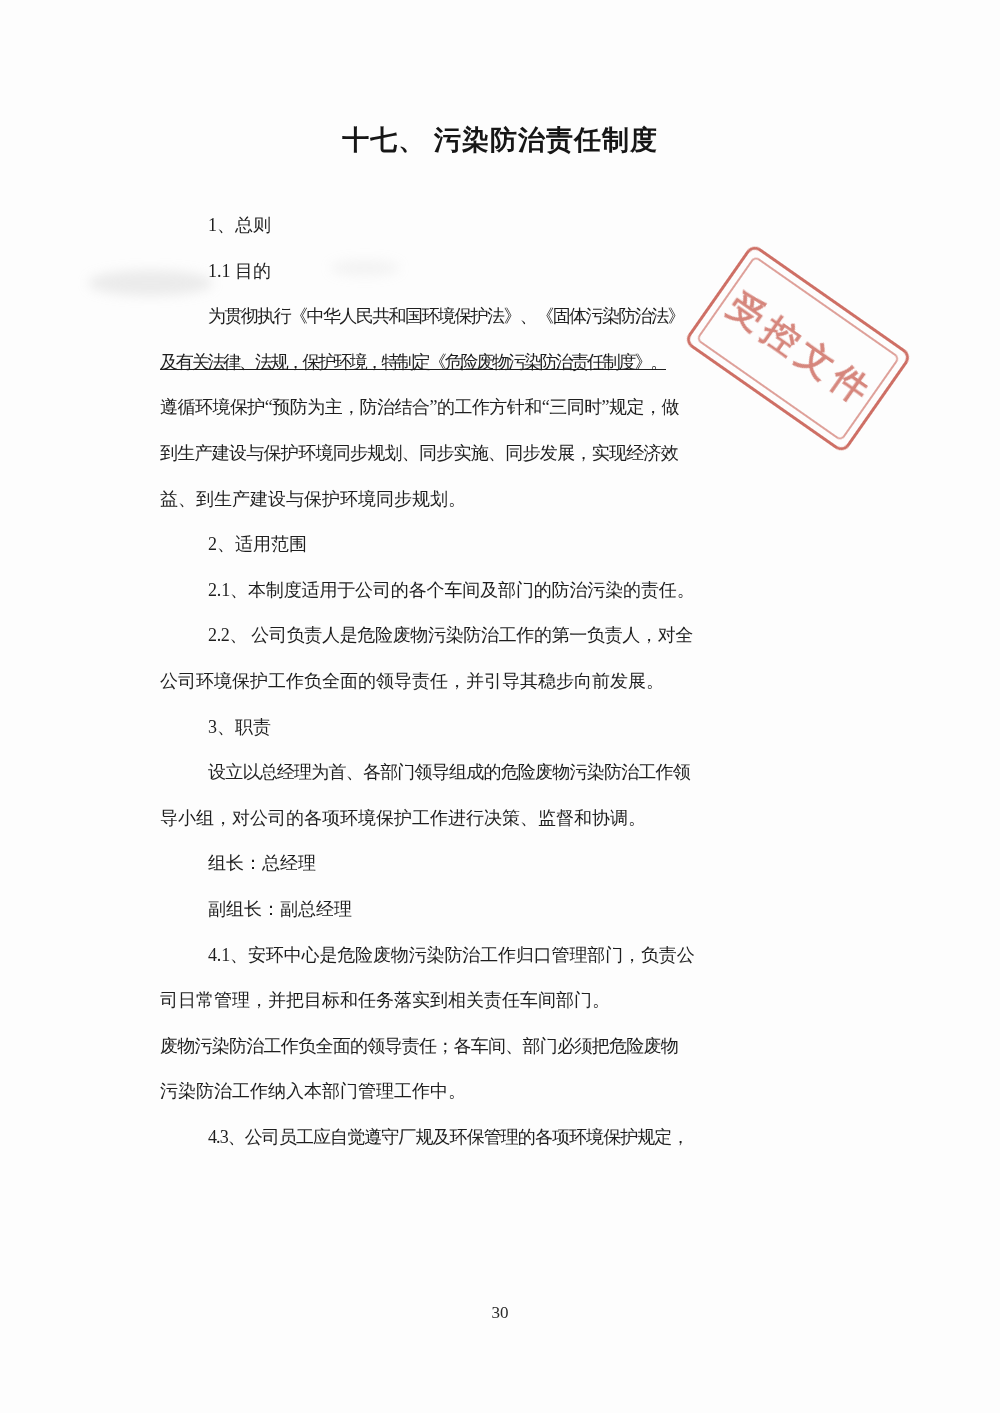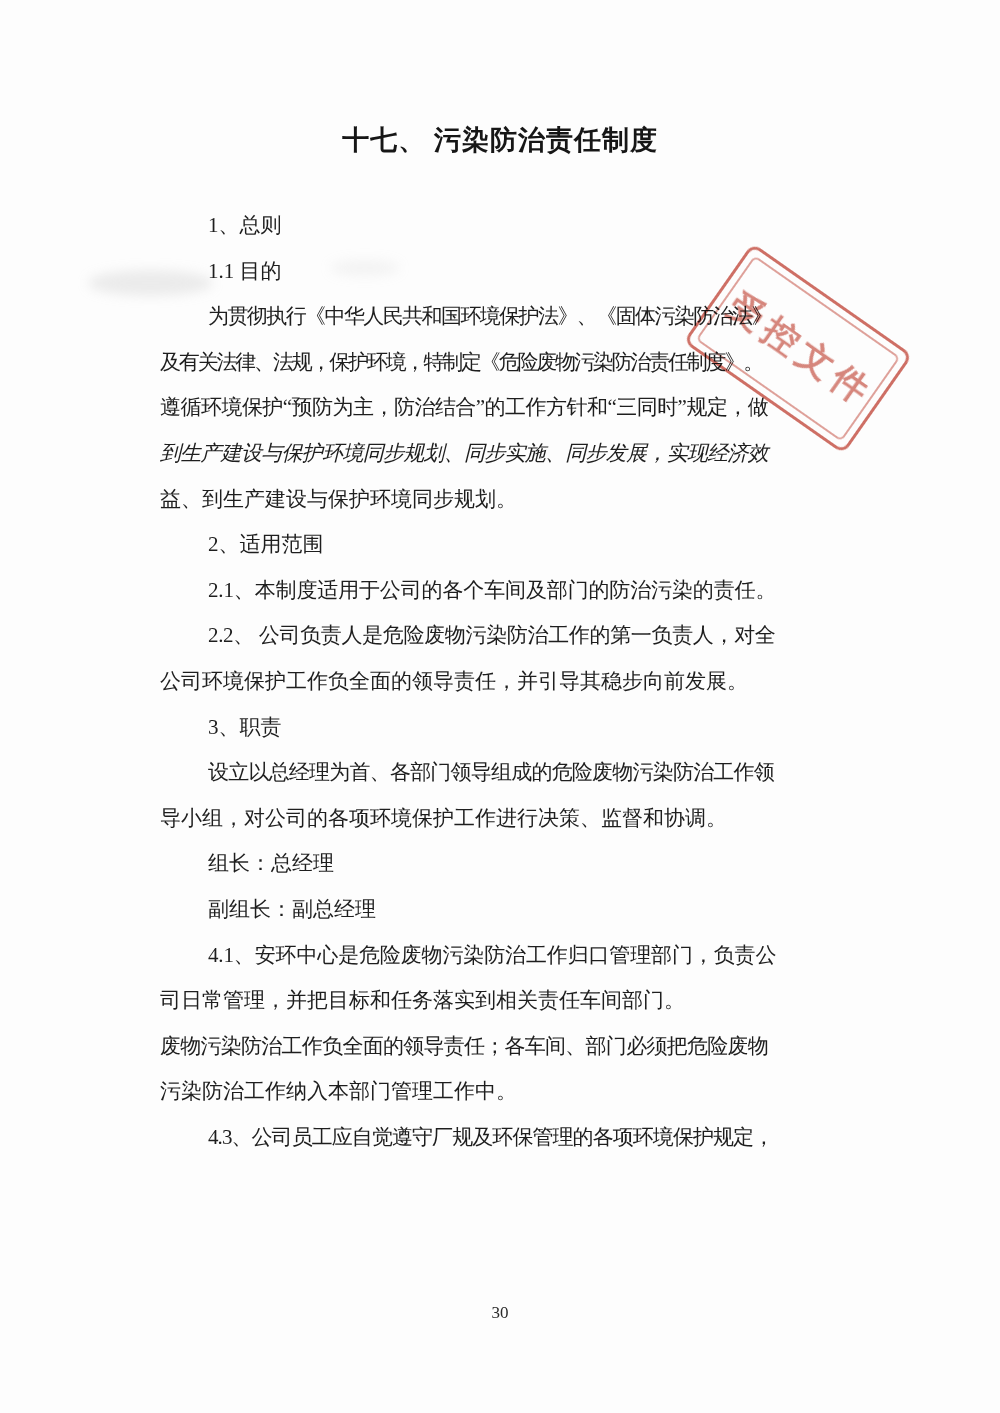--- a/index.html
+++ b/index.html
@@ -25,21 +25,21 @@
     font-size: 27px;
     font-weight: bold;
     letter-spacing: 1px;
     color: #161616;
   }
   .doc-body {
     position: absolute;
     top: 203px;
     left: 160px;
     width: 698px;
-    font-size: 21px;
+    font-size: 18px;
   }
   .line {
     height: 45.6px;
     line-height: 45.6px;
     white-space: nowrap;
   }
   .line.indent {
     padding-left: 48px;
   }
   .line > span {
@@ -114,23 +114,23 @@
 
   <div class="smudge smudge-1"></div>
   <div class="smudge smudge-2"></div>
 
   <div class="doc-title">十七、 污染防治责任制度</div>
 
   <div class="doc-body">
       <div class="line indent"><span>1、总则</span></div>
       <div class="line indent"><span>1.1 目的</span></div>
       <div class="line indent"><span style="letter-spacing: -1.58621px;">为贯彻执行《中华人民共和国环境保护法》、《固体污染防治法》</span></div>
-      <div class="line"><span style="letter-spacing: -2.1875px;">及有关法律、法规，保护环境，特制定《危险废物污染防治责任制度》。</span></div>
+      <div class="line"><span style="letter-spacing: -2.1875px; text-decoration: underline;">及有关法律、法规，保护环境，特制定《危险废物污染防治责任制度》。</span></div>
       <div class="line"><span style="letter-spacing: -0.53125px;">遵循环境保护“预防为主，防治结合”的工作方针和“三同时”规定，做</span></div>
-      <div class="line"><span style="letter-spacing: -0.733333px; font-style: italic;">到生产建设与保护环境同步规划、同步实施、同步发展，实现经济效</span></div>
+      <div class="line"><span style="letter-spacing: -0.733333px;">到生产建设与保护环境同步规划、同步实施、同步发展，实现经济效</span></div>
       <div class="line"><span>益、到生产建设与保护环境同步规划。</span></div>
       <div class="line indent"><span>2、适用范围</span></div>
       <div class="line indent"><span style="letter-spacing: -0.137931px;">2.1、本制度适用于公司的各个车间及部门的防治污染的责任。</span></div>
       <div class="line indent"><span style="letter-spacing: -0.333333px;">2.2、 公司负责人是危险废物污染防治工作的第一负责人，对全</span></div>
       <div class="line"><span>公司环境保护工作负全面的领导责任，并引导其稳步向前发展。</span></div>
       <div class="line indent"><span>3、职责</span></div>
       <div class="line indent"><span style="letter-spacing: -0.785714px;">设立以总经理为首、各部门领导组成的危险废物污染防治工作领</span></div>
       <div class="line"><span>导小组，对公司的各项环境保护工作进行决策、监督和协调。</span></div>
       <div class="line indent"><span>组长：总经理</span></div>
       <div class="line indent"><span>副组长：副总经理</span></div>

